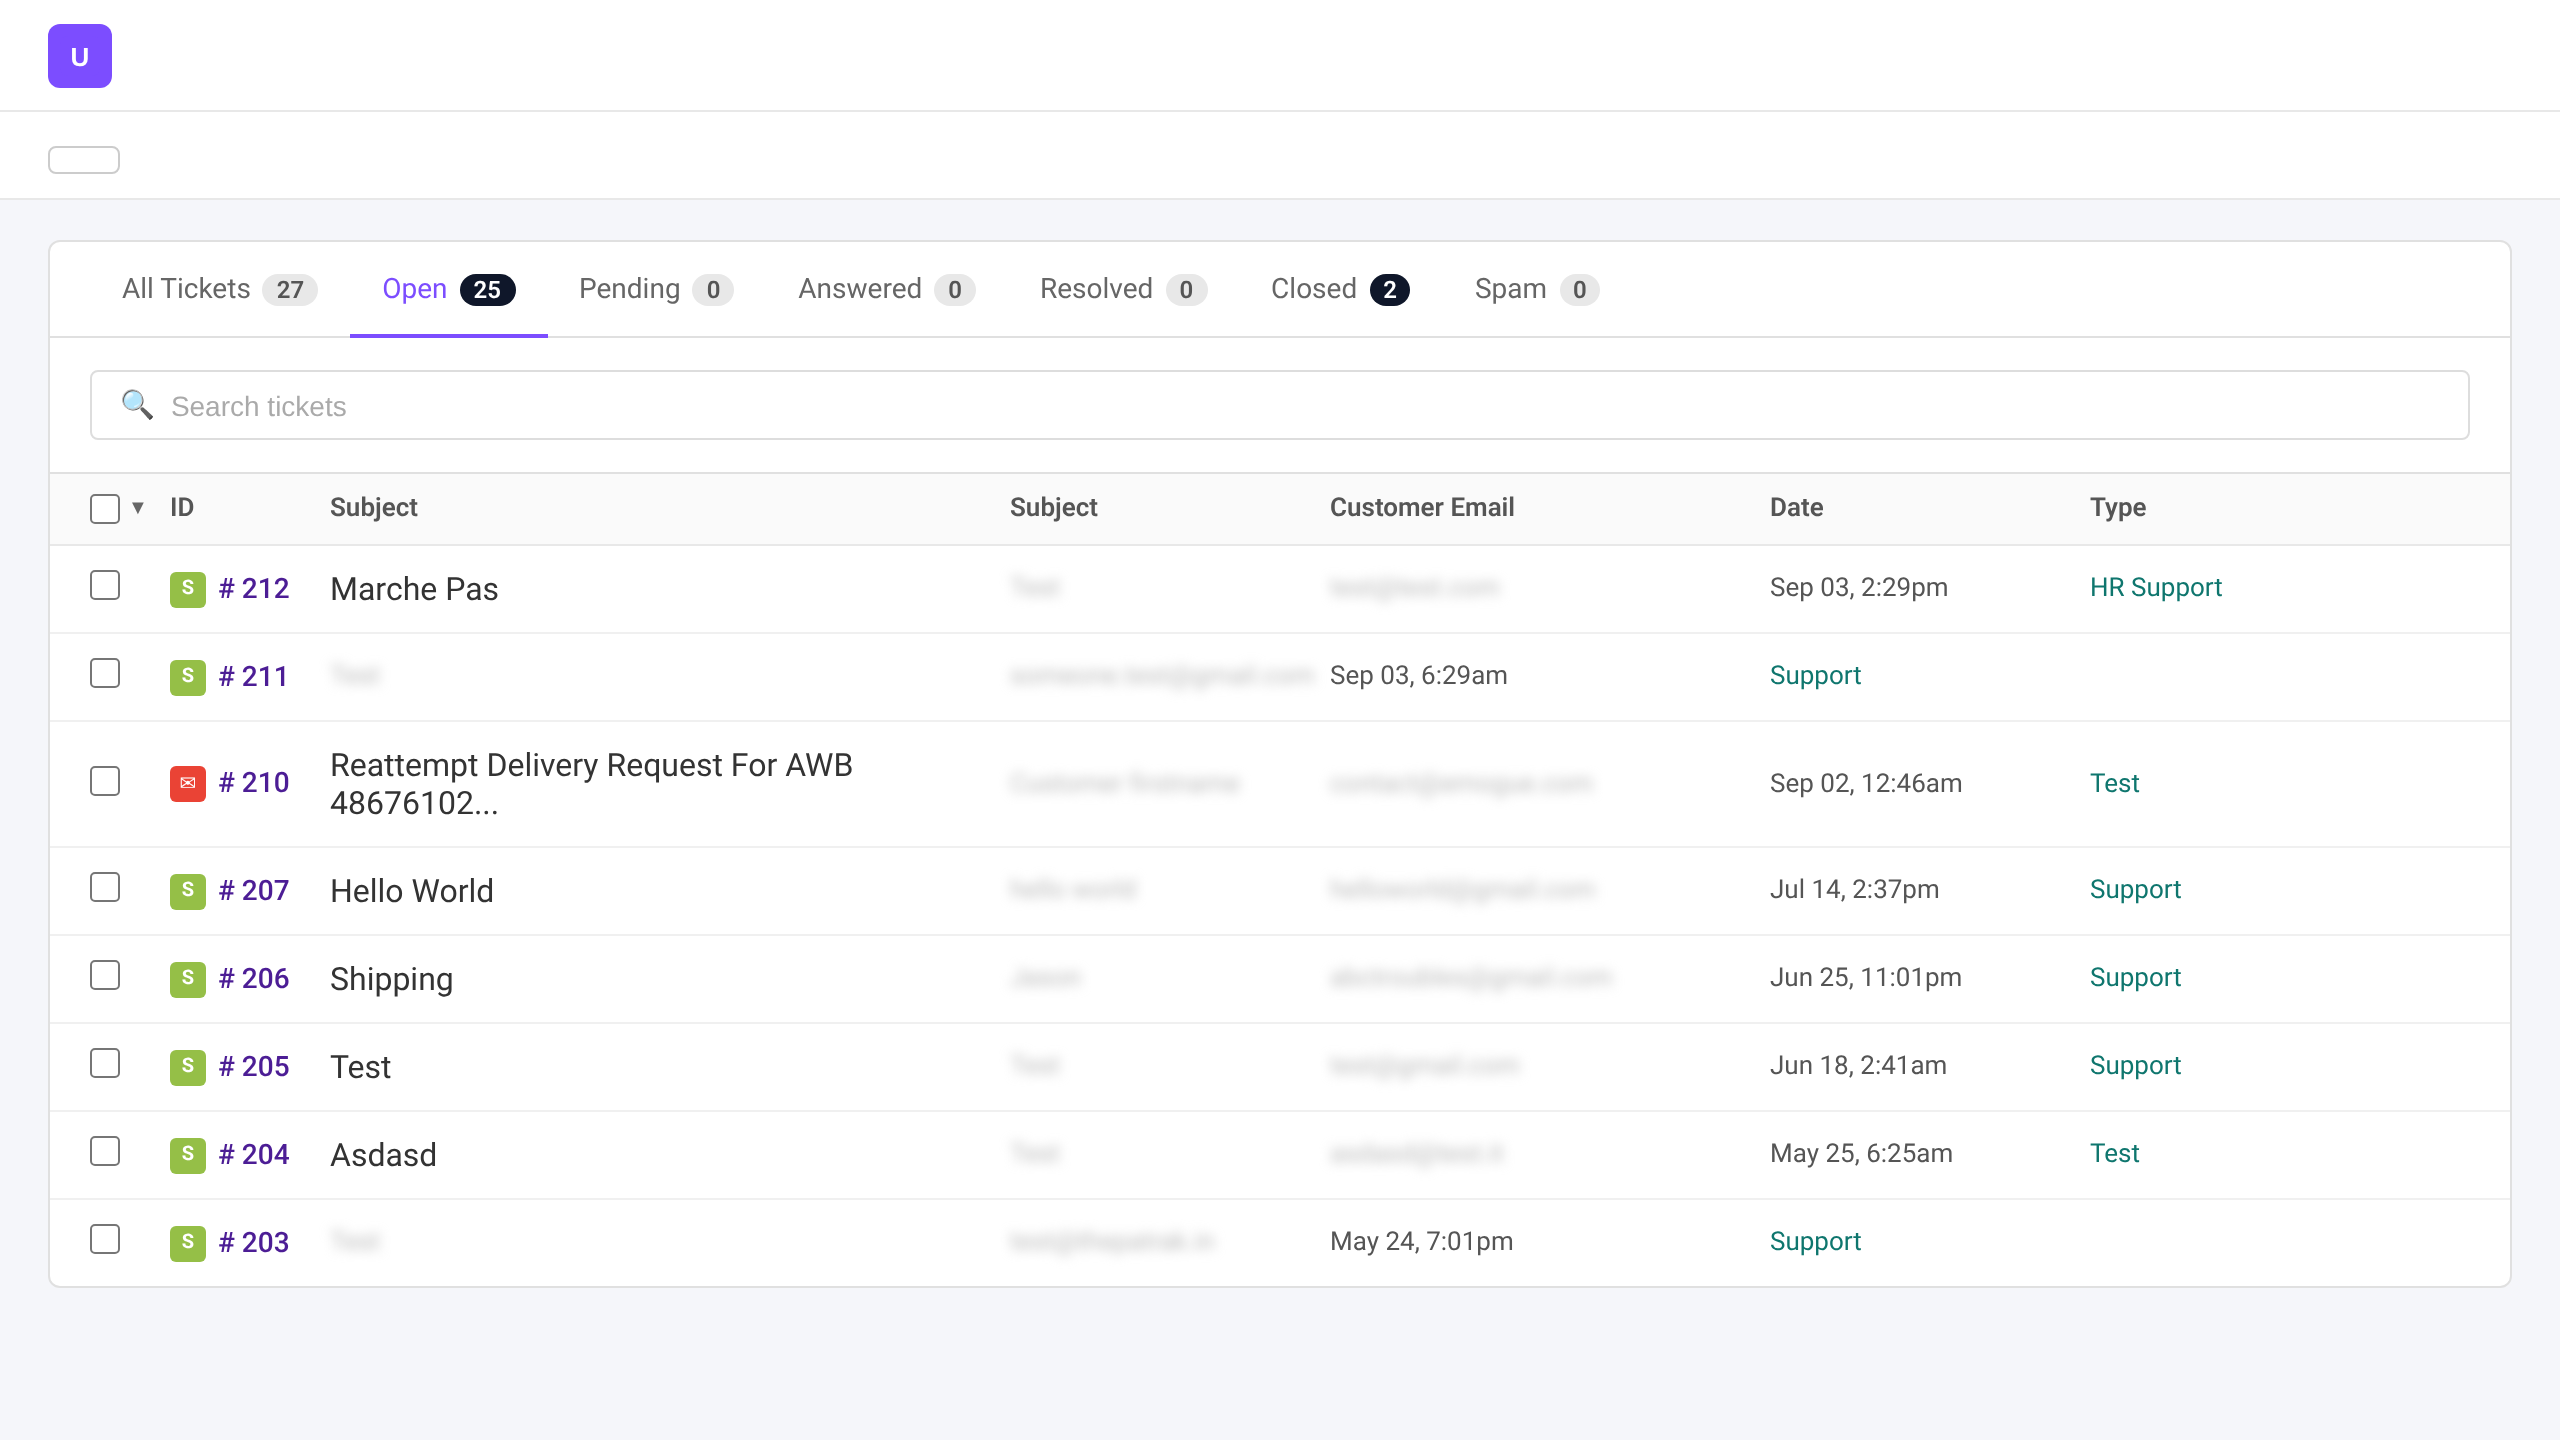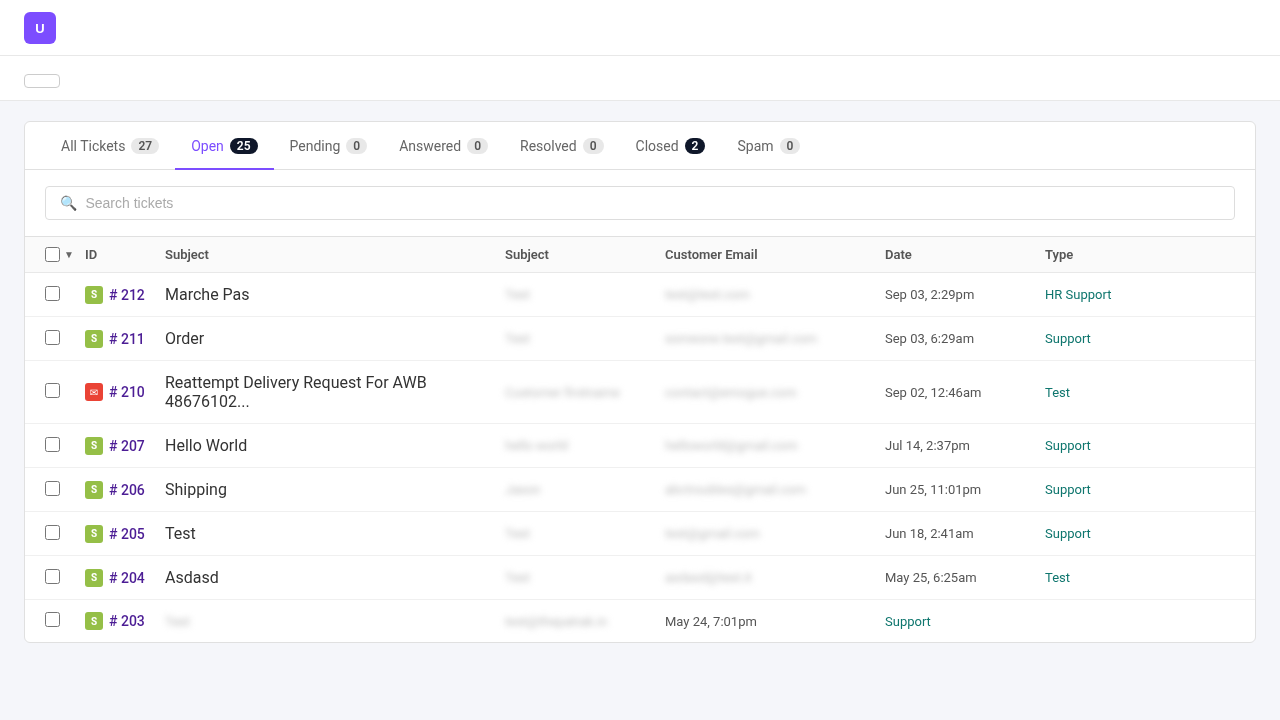--- a/index.html
+++ b/index.html
@@ -228,21 +228,20 @@
         <div class="customer-email">test@test.com</div>
         <div class="date">Sep 03, 2:29pm</div>
         <div class="type">HR Support</div>
       </div>
       <div class="table-row">
         <div><input type="checkbox" class="checkbox" style=""></div>
         <div class="id-col">
           <span class="shopify-icon">S</span>
           <span class="ticket-id"># 211</span>
         </div>
-        <div class="subject">Order</div>
         <div class="customer">Test</div>
         <div class="customer-email">someone.test@gmail.com</div>
         <div class="date">Sep 03, 6:29am</div>
         <div class="type">Support</div>
       </div>
       <div class="table-row">
         <div><input type="checkbox" class="checkbox" style=""></div>
         <div class="id-col">
           <span class="email-icon">✉</span>
           <span class="ticket-id"># 210</span>

